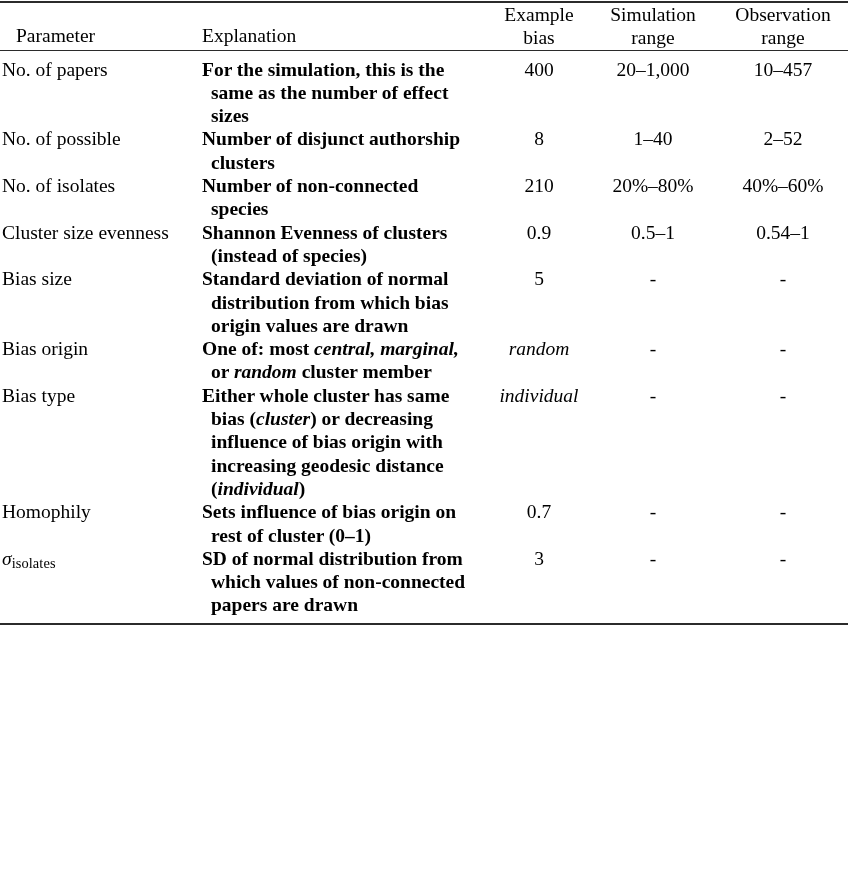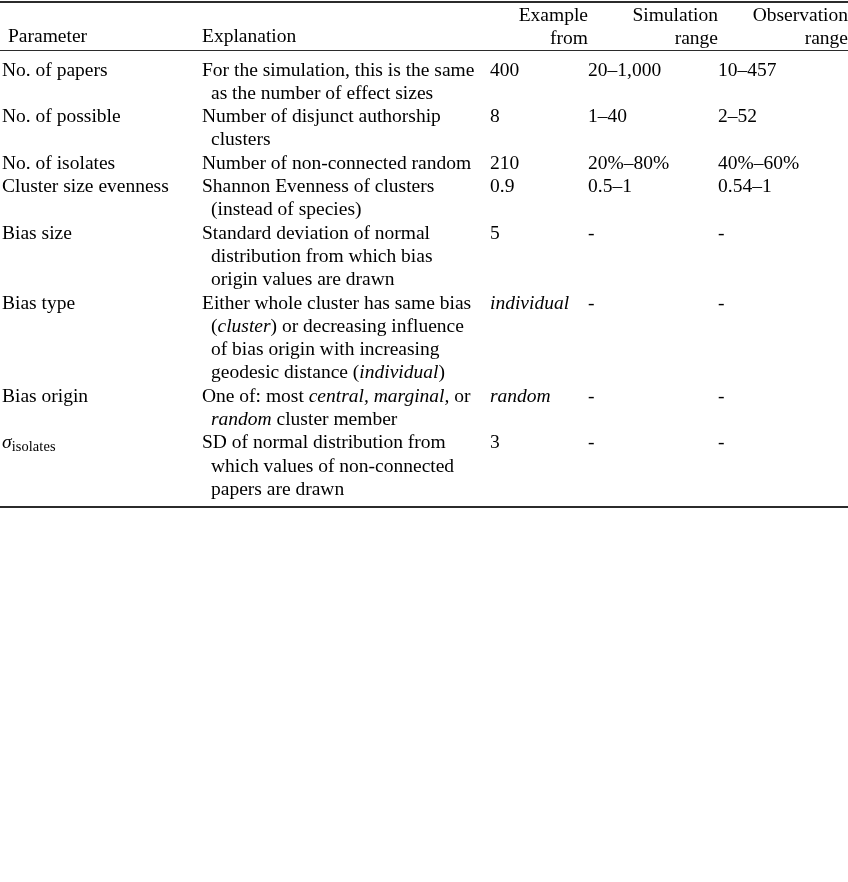--- a/index.html
+++ b/index.html
@@ -49,48 +49,49 @@
   table.param-table th,
   table.param-table td {
     padding: 0;
     border: 0;
     vertical-align: top;
     font-weight: normal;
   }
 
   
   thead th {
-    text-align: right;
+    text-align: center;
     padding-bottom: 2px;
   }
   thead th.h-param,
   thead th.h-expl {
     text-align: left;
     vertical-align: bottom;
     padding-bottom: 2px;
   }
-  thead th.h-param { padding-left: 8px; }
+  thead th.h-param { padding-left: 16px; }
   thead th.h-expl  { padding-left: 2px; }
   .hdr-two-line { display: block; }
 
   
   tbody td.cell-param {
     padding-left: 2px;
     padding-right: 6px;
     white-space: nowrap;
     margin-left: 36px;
   }
   tbody td.cell-expl {
     padding-left: 2px;
     padding-right: 10px;
     text-indent: -9px;
     padding-left: 11px;
+    font-weight: bold;
   }
   tbody td.cell-num {
-    text-align: left;
+    text-align: center;
   }
 
   
   tbody tr.first-row td {
     padding-top: 7px;
   }
   tbody tr.last-row td {
     padding-bottom: 6px;
   }
 
@@ -125,21 +126,21 @@
     <thead>
       <tr>
         <th class="h-param">
           <span class="hdr-two-line">Parameter</span>
         </th>
         <th class="h-expl">
           <span class="hdr-two-line">Explanation</span>
         </th>
         <th class="h-num">
           <span class="hdr-two-line">Example</span>
-          <span class="hdr-two-line">from</span>
+          <span class="hdr-two-line">bias</span>
         </th>
         <th class="h-num">
           <span class="hdr-two-line">Simulation</span>
           <span class="hdr-two-line">range</span>
         </th>
         <th class="h-num">
           <span class="hdr-two-line">Observation</span>
           <span class="hdr-two-line">range</span>
         </th>
       </tr>
@@ -166,50 +167,57 @@
         </tr>
         <tr>
           <td class="cell-param">No. of possible</td>
           <td class="cell-expl">Number of disjunct authorship clusters</td>
           <td class="cell-num">8</td>
           <td class="cell-num">1–40</td>
           <td class="cell-num">2–52</td>
         </tr>
         <tr>
           <td class="cell-param">No. of isolates</td>
-          <td class="cell-expl">Number of non-connected random</td>
+          <td class="cell-expl">Number of non-connected species</td>
           <td class="cell-num">210</td>
           <td class="cell-num">20%–80%</td>
           <td class="cell-num">40%–60%</td>
         </tr>
         <tr>
           <td class="cell-param">Cluster size evenness</td>
           <td class="cell-expl">Shannon Evenness of clusters (instead of species)</td>
           <td class="cell-num">0.9</td>
           <td class="cell-num">0.5–1</td>
           <td class="cell-num">0.54–1</td>
         </tr>
         <tr>
           <td class="cell-param">Bias size</td>
           <td class="cell-expl">Standard deviation of normal distribution from which bias origin values are drawn</td>
           <td class="cell-num">5</td>
           <td class="cell-num">-</td>
           <td class="cell-num">-</td>
         </tr>
         <tr>
+          <td class="cell-param">Bias origin</td>
+          <td class="cell-expl">One of: most <span class="it">central, marginal,</span> or <span class="it">random</span> cluster member</td>
+          <td class="cell-num"><span class="it">random</span></td>
+          <td class="cell-num">-</td>
+          <td class="cell-num">-</td>
+        </tr>
+        <tr>
           <td class="cell-param">Bias type</td>
           <td class="cell-expl">Either whole cluster has same bias (<span class="it">cluster</span>) or decreasing influence of bias origin with increasing geodesic distance (<span class="it">individual</span>)</td>
           <td class="cell-num"><span class="it">individual</span></td>
           <td class="cell-num">-</td>
           <td class="cell-num">-</td>
         </tr>
         <tr>
-          <td class="cell-param">Bias origin</td>
-          <td class="cell-expl">One of: most <span class="it">central, marginal,</span> or <span class="it">random</span> cluster member</td>
-          <td class="cell-num"><span class="it">random</span></td>
+          <td class="cell-param">Homophily</td>
+          <td class="cell-expl">Sets influence of bias origin on rest of cluster (0–1)</td>
+          <td class="cell-num">0.7</td>
           <td class="cell-num">-</td>
           <td class="cell-num">-</td>
         </tr>
         <tr class="last-row">
           <td class="cell-param"><span class="sym">σ</span><span class="sub">isolates</span></td>
           <td class="cell-expl">SD of normal distribution from which values of non-connected papers are drawn</td>
           <td class="cell-num">3</td>
           <td class="cell-num">-</td>
           <td class="cell-num">-</td>
         </tr>

